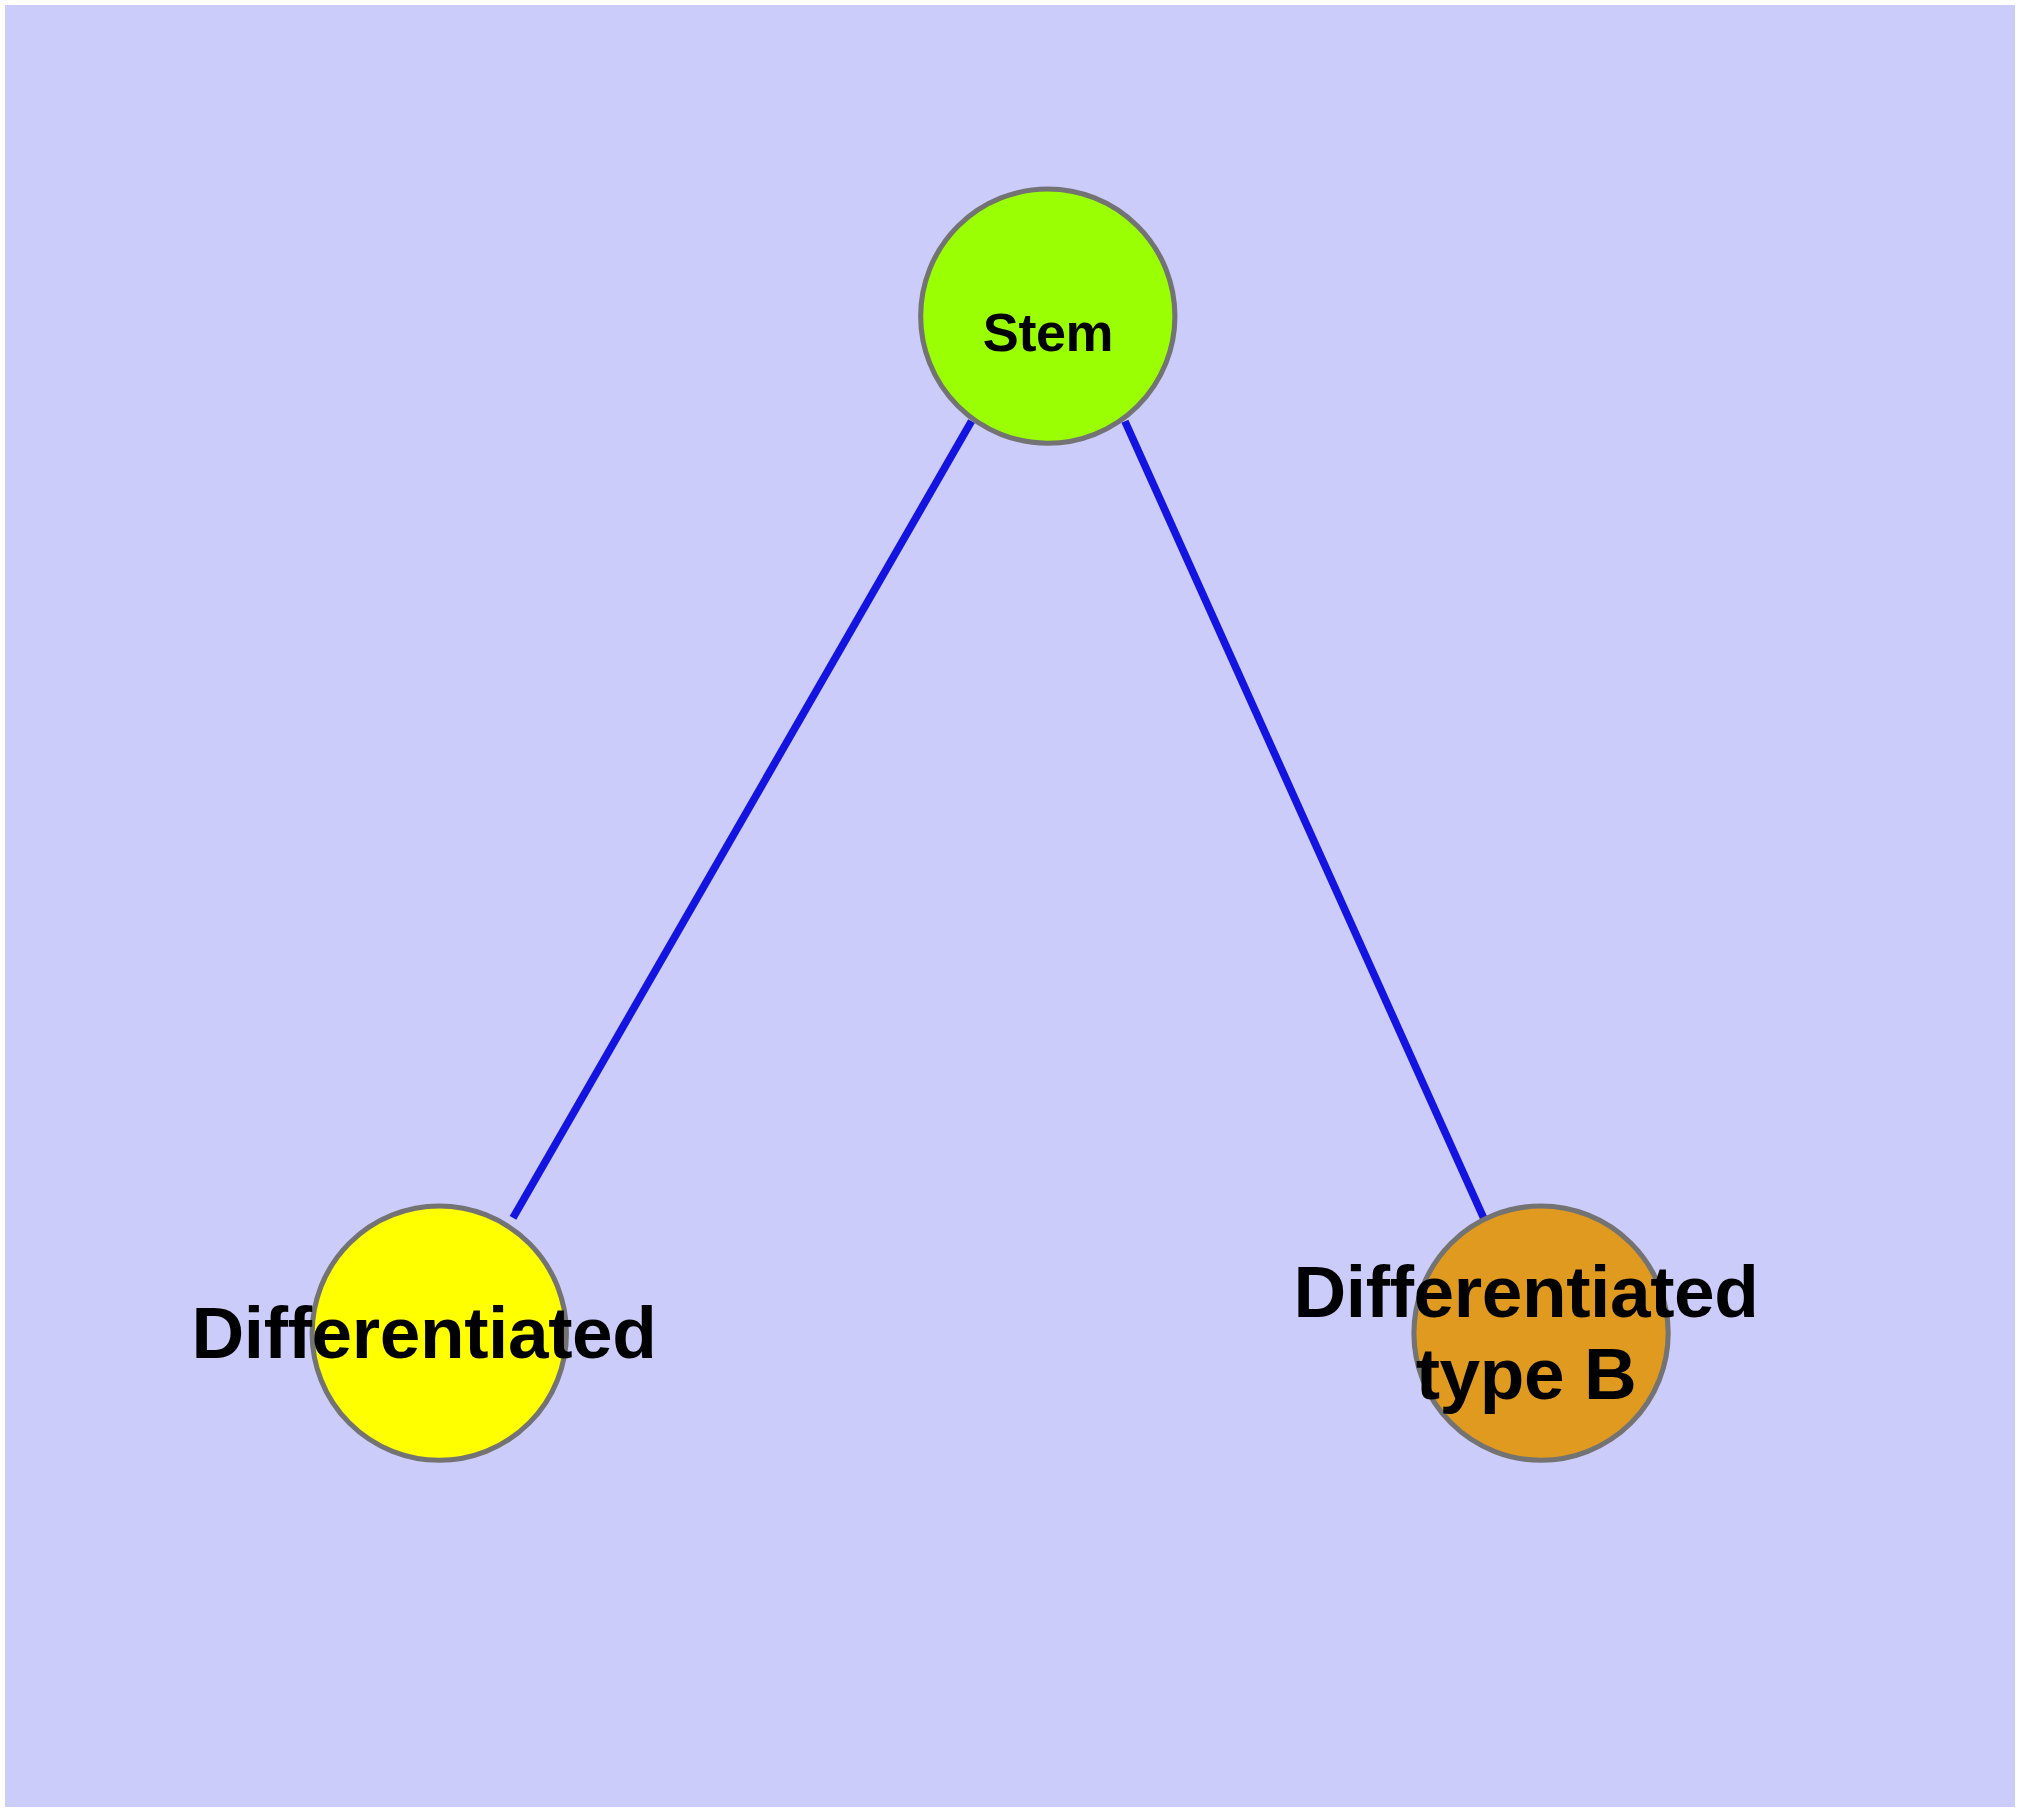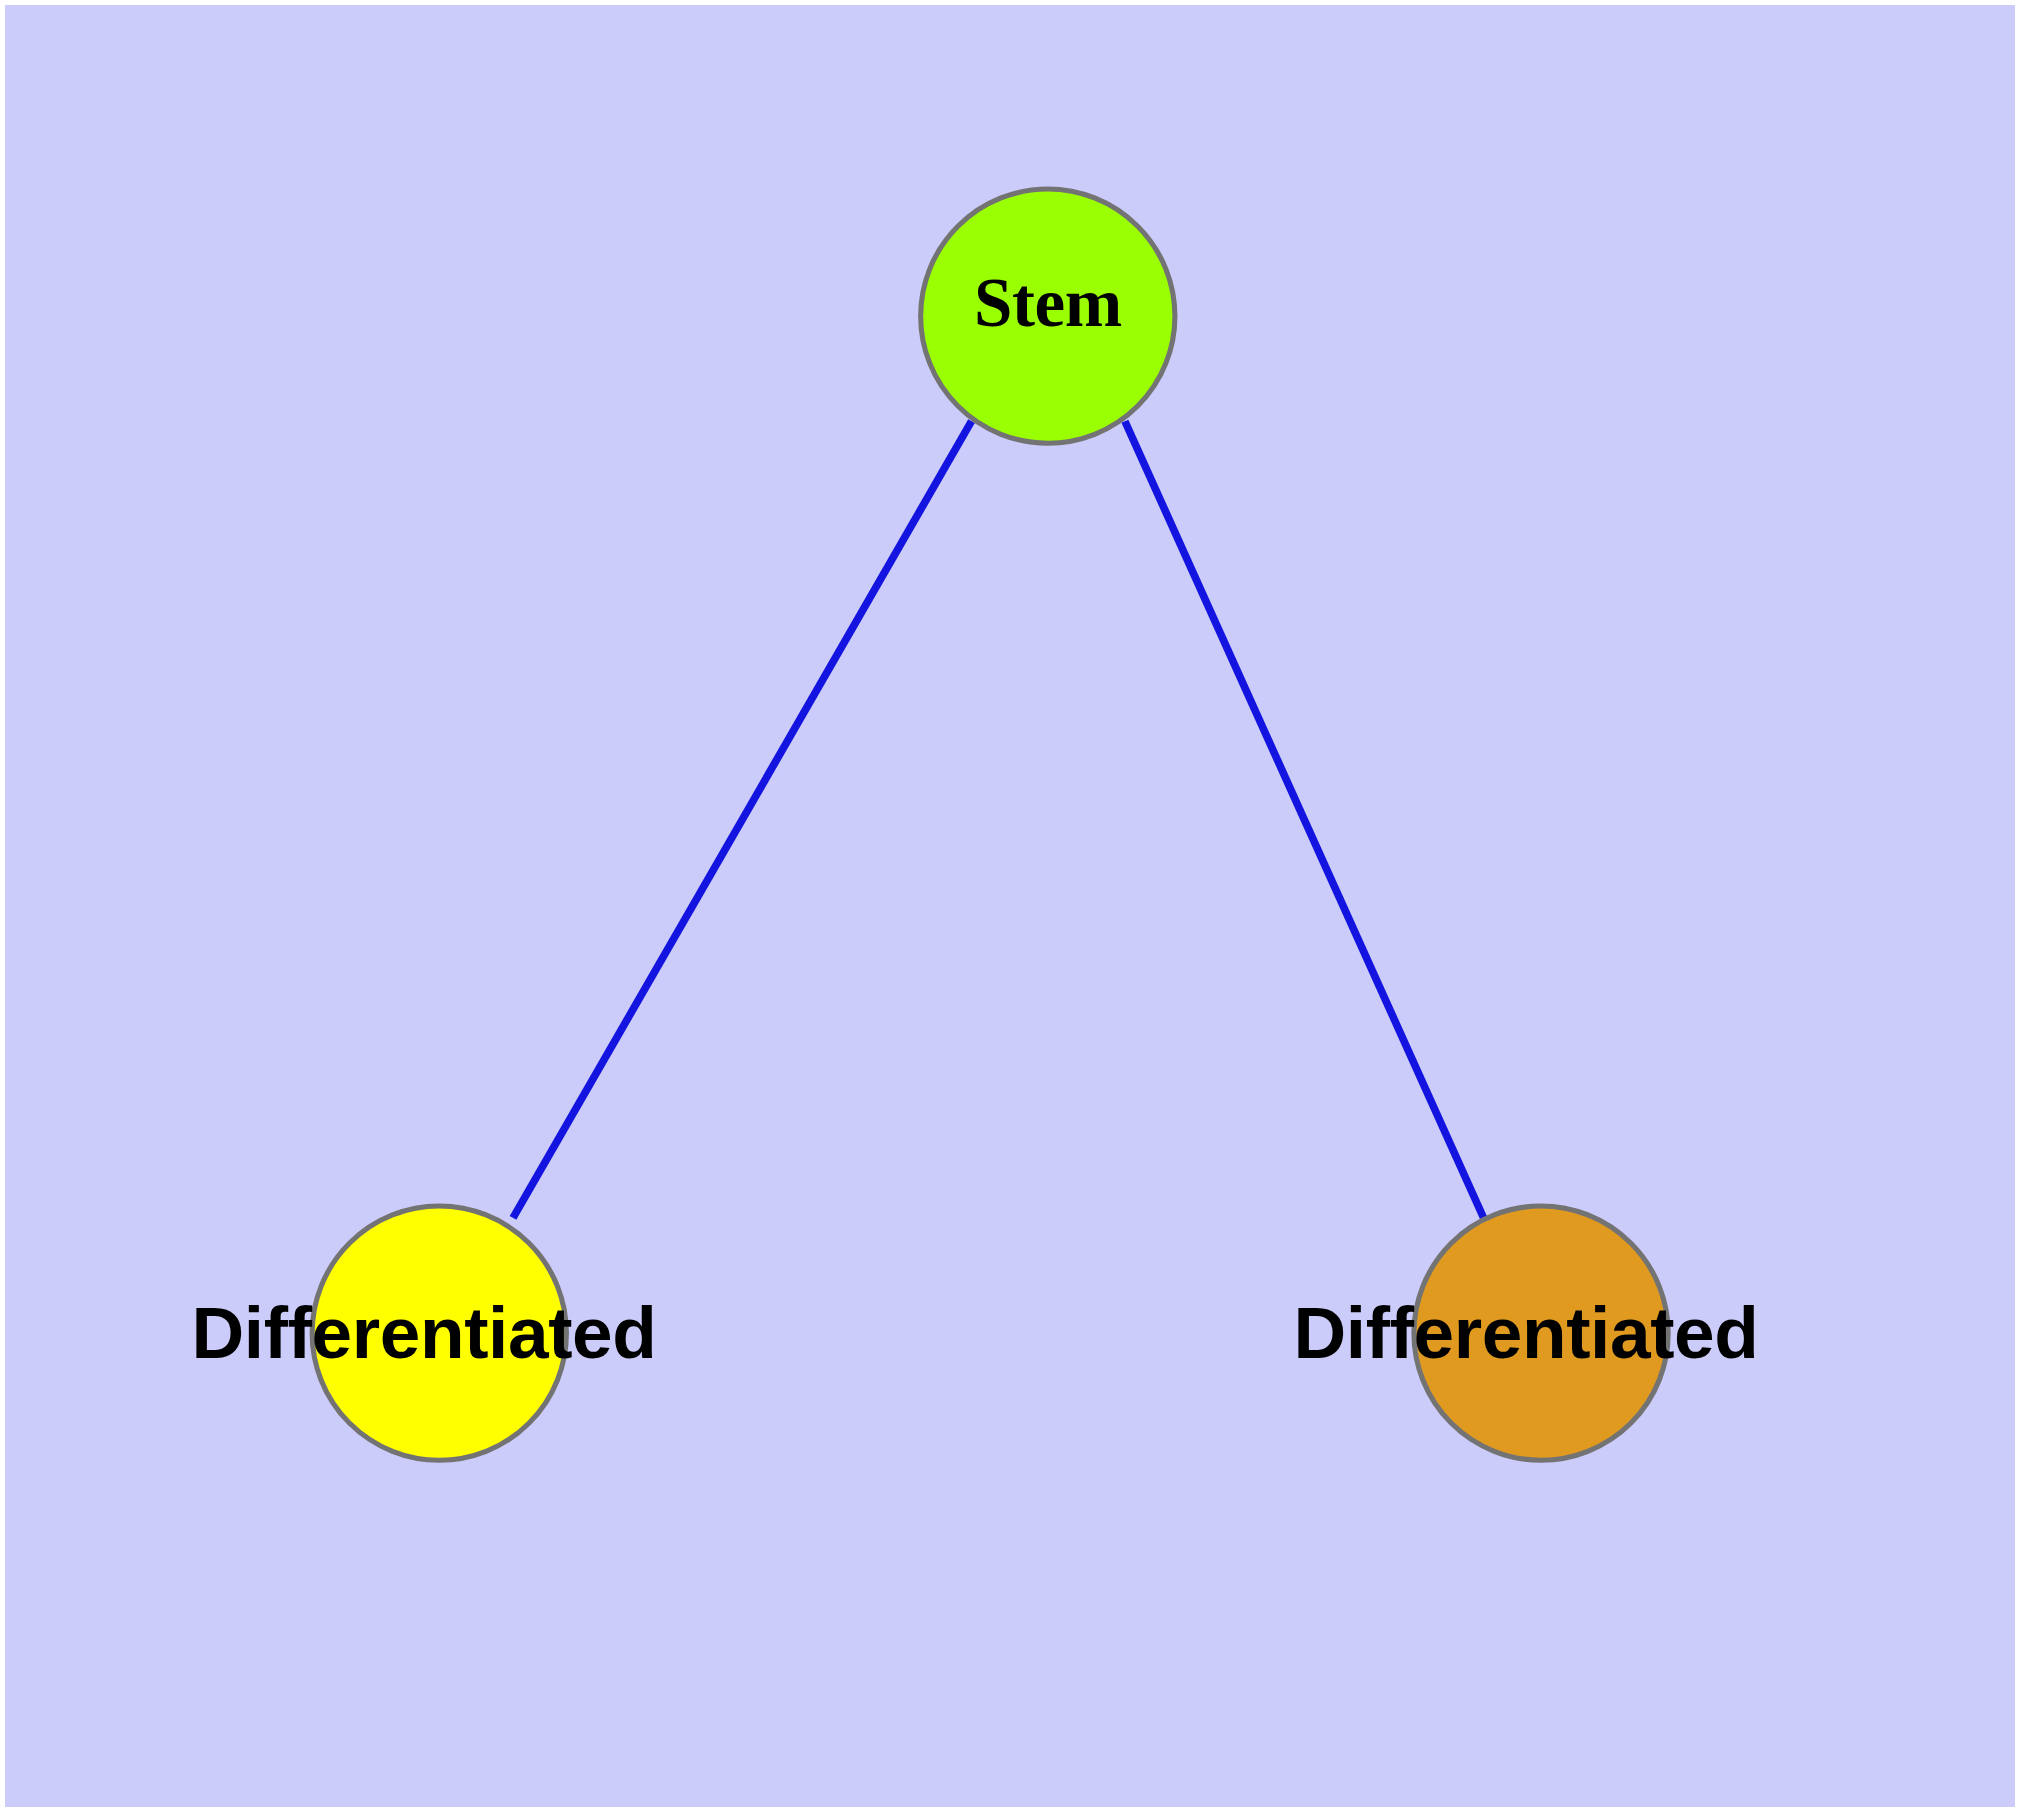--- a/index.html
+++ b/index.html
@@ -35,25 +35,24 @@
     position: absolute;
     text-align: center;
     color: #000000;
     font-weight: bold;
     line-height: 1.12;
     white-space: nowrap;
     pointer-events: none;
     letter-spacing: -0.4px;
   }
   .label-stem {
-    font-size: 69px;
+    font-size: 54px;
     left: 1048px;
-    top: 304px;
+    top: 332px;
     transform: translate(-50%, -50%);
-    font-family: Liberation Serif, serif;
   }
   .label-a {
     font-size: 73px;
     left: 424px;
     top: 1333px;
     transform: translate(-50%, -50%);
   }
   .label-b {
     font-size: 73px;
     left: 1526px;
@@ -84,16 +83,17 @@
   <div class="node-label label-stem">
     <span class="label-line">Stem</span>
   </div>
 
   <div class="node-label label-a">
     <span class="label-line">Differentiated</span>
   </div>
 
   <div class="node-label label-b">
     <span class="label-line">Differentiated</span>
+    <span class="label-line">type B</span>
   </div>
 
 </div>
 
 
 </body></html>

